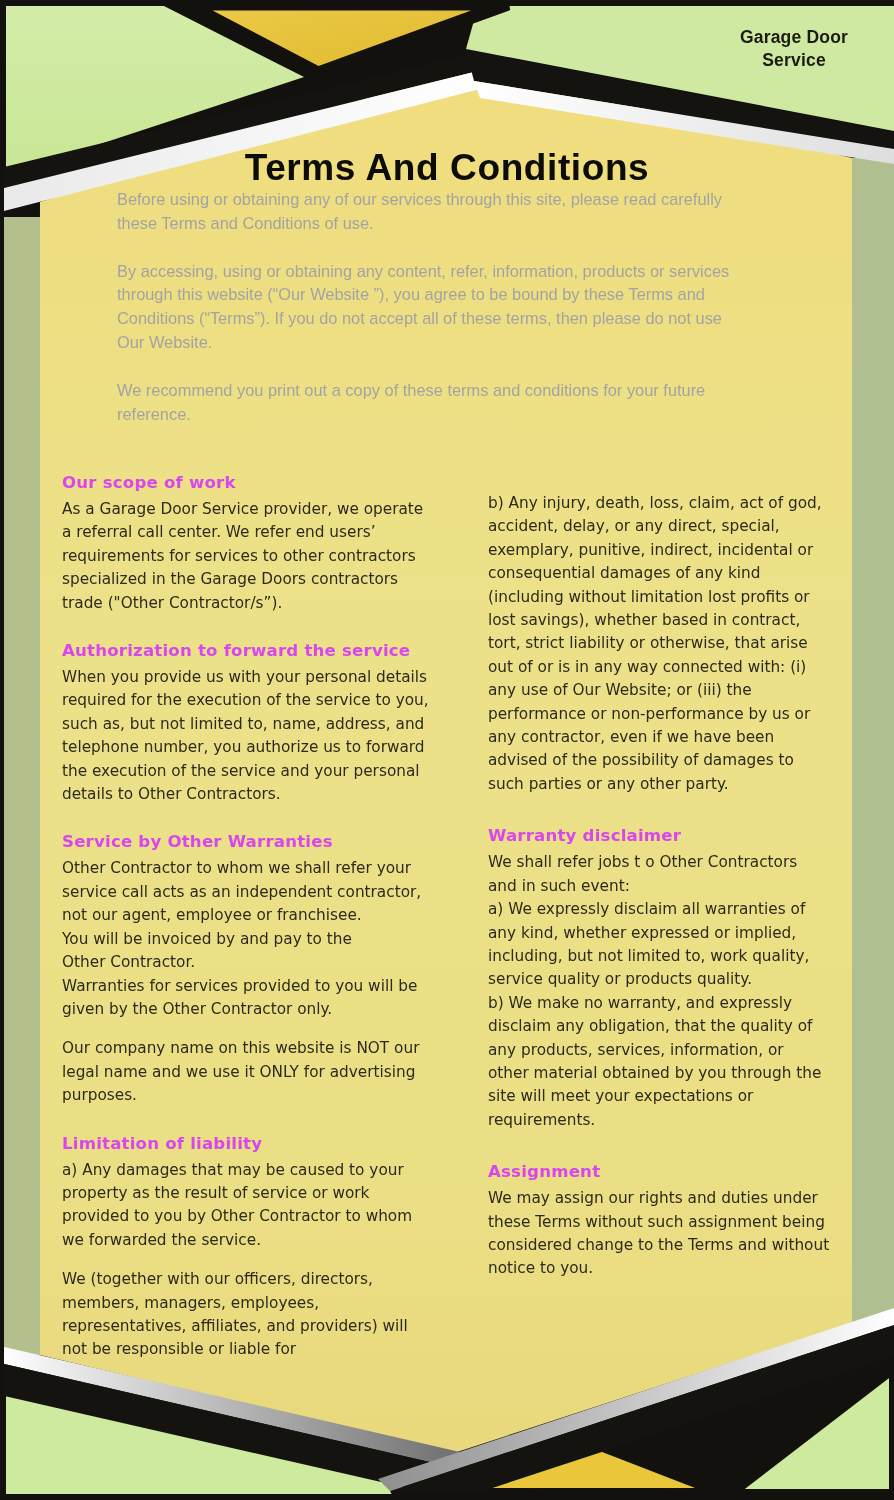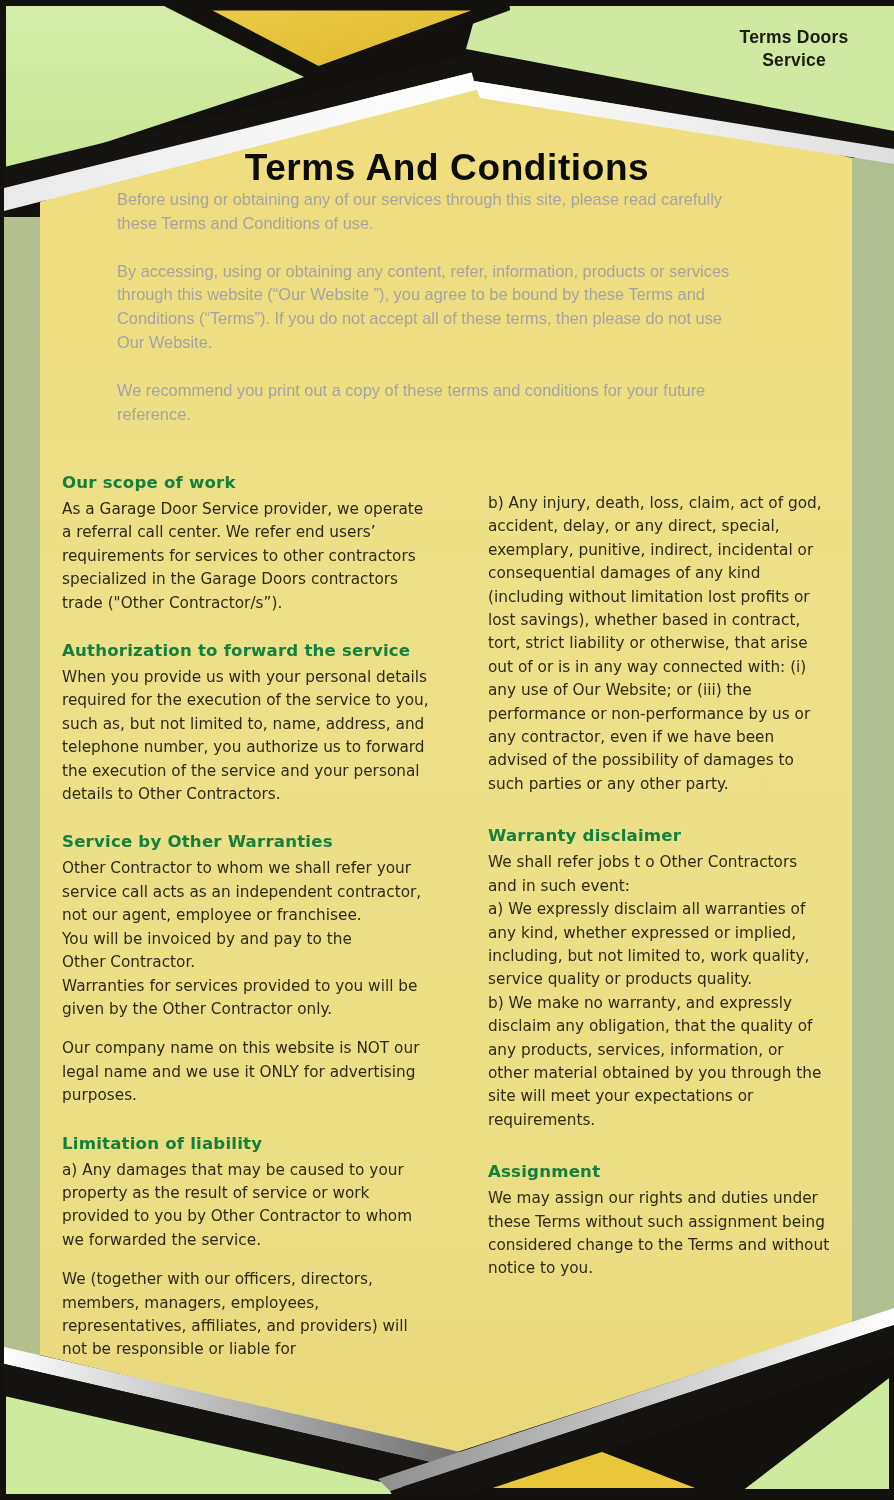--- a/index.html
+++ b/index.html
@@ -35,21 +35,21 @@
   }
   .intro p{margin:0 0 24px 0;white-space:pre-line;}
 
   .col{
     position:absolute;
     font-size:15.3px;line-height:23.4px;color:#2c2a1c;
   }
   .col-left{top:471px;left:62px;width:420px;}
   .col-right{top:492px;left:488px;width:382px;}
   .col h3{
-    font-size:16.6px;line-height:24px;color:#15803d;
+    font-size:16.6px;line-height:24px;color:#d946ef;
     margin:24px 0 3px 0;font-weight:bold;letter-spacing:.2px;
   }
   .col-right h3{margin-top:28px;}
   .col h3:first-child{margin-top:0;}
   .col p{margin:0 0 16px 0;white-space:pre-line;}
   .col p.spaced{margin-top:14px;}
 </style>
 </head>
 <body>
 
@@ -117,21 +117,21 @@
     <path d="M894,1325 L894,1356 L404,1517 L390,1491 Z" fill="#141310"></path>
 
     <rect x="0" y="0" width="894" height="6" fill="#12110d"></rect>
     <rect x="0" y="1494" width="894" height="6" fill="#12110d"></rect>
     <rect x="0" y="0" width="4" height="1500" fill="#12110d"></rect>
   </svg>
 
   <div class="text-layer">
 
     <div class="brand">
-      <div>Terms Doors</div>
+      <div>Garage Door</div>
       <div>Service</div>
     </div>
 
     <h1 class="page-title">Terms And Conditions</h1>
 
     <div class="intro">
       <p>Before using or obtaining any of our services through this site, please read carefully
 these Terms and Conditions of use.</p>
       <p>By accessing, using or obtaining any content, refer, information, products or services
 through this website (“Our Website ”), you agree to be bound by these Terms and

